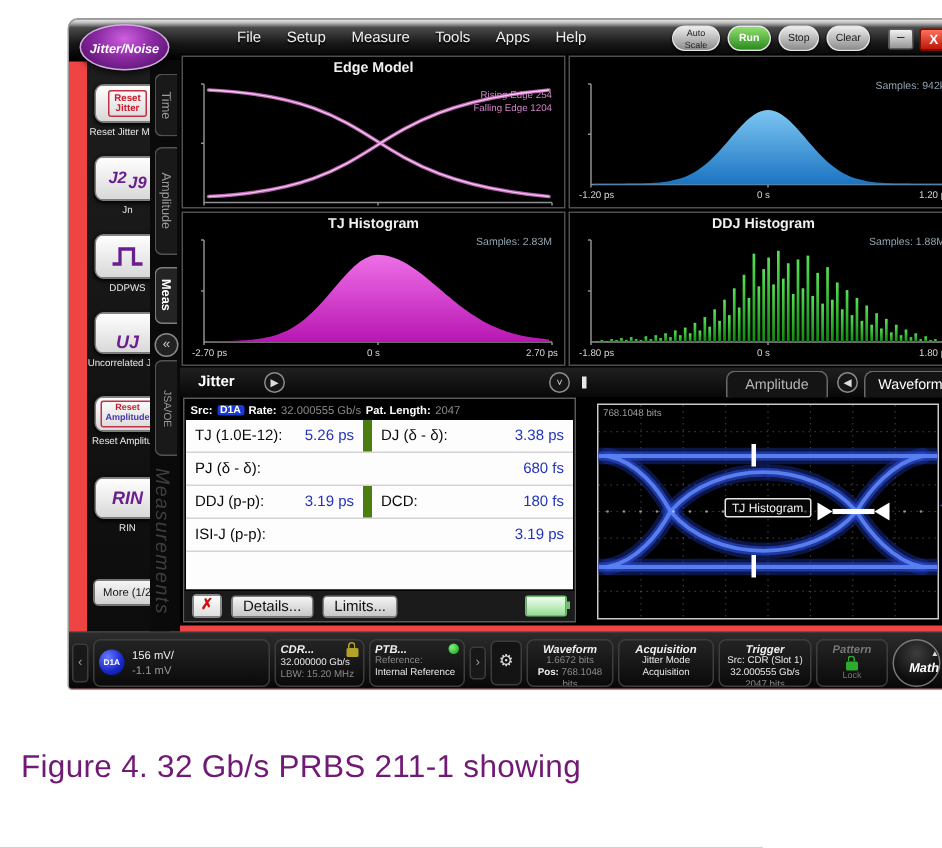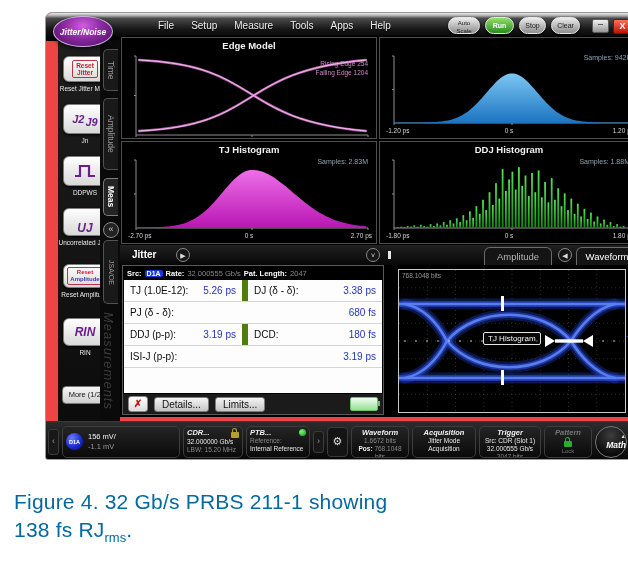--- a/index.html
+++ b/index.html
@@ -104,21 +104,21 @@
   .bb-pat{width:48px;text-align:center;}
   .bb-pat .bbh{color:#777;}
   .patlock{display:flex;flex-direction:column;align-items:center;}
   .patlab{color:#777;font-size:6px;margin-top:1px;}
   .dim6{color:#8a8a8a;font-size:6.5px;line-height:1.25;}
   .wht6{color:#e8e8e8;font-size:6.5px;line-height:1.25;}
   .posrow .pl{color:#eee;font-weight:bold;}
   .bb-circle{width:30px;height:30px;border-radius:50%;background:radial-gradient(circle at 50% 28%,#3d3d3d,#0b0b0b 72%);border:1px solid #787878;color:#fff;display:flex;flex-direction:column;align-items:flex-end;justify-content:center;font-size:8.5px;font-weight:bold;font-style:italic;flex:none;line-height:1;}
   .bb-circle .tri{font-size:5.5px;color:#ddd;margin-bottom:1px;}
   
-  .caption{position:absolute;left:14px;top:488px;color:#0369a1;font-size:21px;line-height:1.33;letter-spacing:0.2px;}
+  .caption{position:absolute;left:14px;top:498px;color:#701a75;font-size:21px;line-height:1.33;letter-spacing:0.2px;}
   .caption sub{font-size:13px;vertical-align:-5px;letter-spacing:0;}
   .hiddefs{position:absolute;width:0;height:0;}
 </style>
 </head>
 <body>
 
 <svg class="hiddefs" aria-hidden="true">
   <defs>
     <linearGradient id="g-blue" x1="0" y1="0" x2="0" y2="1">
       <stop offset="0" stop-color="#7cc6f2"></stop>
@@ -520,15 +520,14 @@
         </div>
       <div class="bb-circle">
           <span class="tri">▲</span>
           <span>Signals</span>
         </div>
     </div>
   </div>
 
   <div class="caption">
     <div>Figure 4. 32 Gb/s PRBS 211-1 showing</div>
-    <div><span>138 fs RJ</span><sub>rms</sub><span>.</span></div>
   </div>
 </div>
 
 </body></html>

